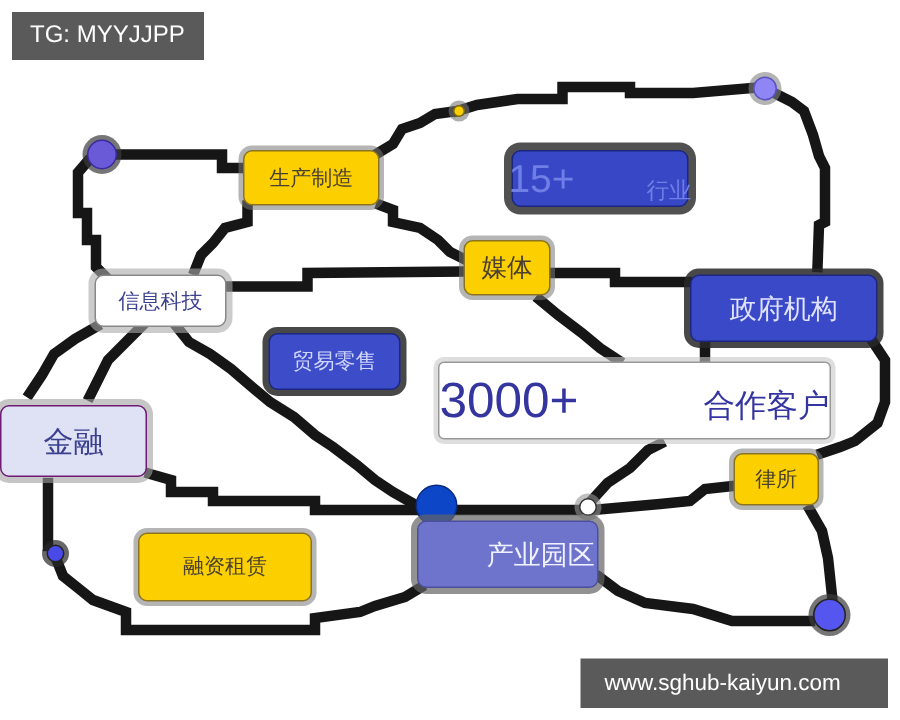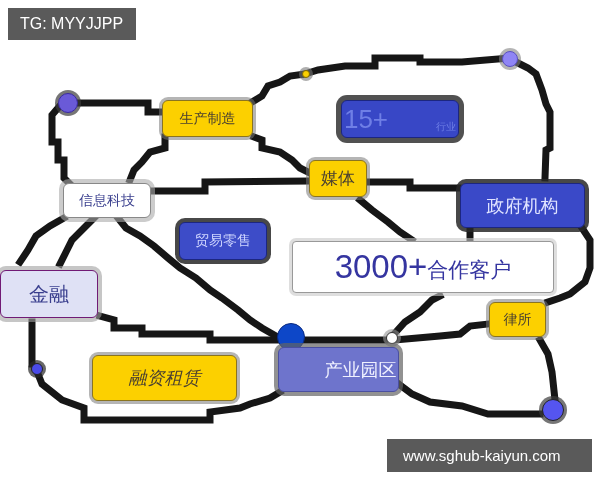--- a/index.html
+++ b/index.html
@@ -5,21 +5,21 @@
     html, body { margin: 0; padding: 0; }
     body { width: 600px; height: 480px; background: #ffffff; position: relative; overflow: hidden; font-family: "DejaVu Sans", sans-serif; }
     svg.lines { position: absolute; left: 0; top: 0; width: 600px; height: 480px; }
     .node { position: absolute; display: flex; align-items: center; justify-content: center; box-sizing: border-box; border-radius: 6px; white-space: nowrap; }
     .yellow { background: #fcd000; color: #4a4030; border: 1px solid #8a7420; box-shadow: 0 0 0 3px rgba(120,120,120,0.55); }
     .blue { background: #3a49c8; color: #dfe3ff; border: 1px solid #1c2680; box-shadow: 0 0 0 4px rgba(40,40,40,0.85); }
     .blue-dim { background: #3847c6; color: #6f7fe6; border: 1px solid #1c2680; box-shadow: 0 0 0 5px rgba(50,50,50,0.85); gap: 48px; }
     .lavender { background: #dfe1f5; color: #3a3f8e; border: 1px solid #701a75; box-shadow: 0 0 0 4px rgba(160,160,160,0.6); }
     .white { background: #ffffff; color: #3a3f8e; border: 1px solid #888; box-shadow: 0 0 0 4px rgba(170,170,170,0.6); }
     .periwinkle { background: #6e74cc; color: #f0f1ff; border: 1px solid #4a4fa0; box-shadow: 0 0 0 4px rgba(100,100,100,0.7); padding-left: 44px; }
-    .big { background: #ffffff; color: #3535a0; border: 1px solid #999; border-radius: 4px; box-shadow: 0 0 0 3px rgba(200,200,200,0.6); }
+    .big { background: #ffffff; color: #3535a0; border: 1px solid #999; border-radius: 4px; box-shadow: 0 0 0 3px rgba(200,200,200,0.6); justify-content: space-between; }
     .badge { position: absolute; background: #5a5a5a; color: #ffffff; font-family: "Liberation Sans", sans-serif; display: flex; align-items: center; }
     .dot { position: absolute; border-radius: 50%; box-sizing: border-box; }
   </style>
 </head>
 <body>
 
 <svg class="lines" viewBox="0 0 600 480">
   <g fill="none" stroke="#161616" stroke-width="7" stroke-linejoin="miter" stroke-linecap="square">
 
     <path d="M68 103 L148 103 L148 112 L162 112"></path>
@@ -76,21 +76,21 @@
 <div class="dot" style="left:277px;top:323px;width:28px;height:28px;background:#0d47c8;border:1px solid #0a2a80;"></div>
 <div class="dot" style="left:386px;top:332px;width:12px;height:12px;background:#ffffff;border:1px solid #333;box-shadow:0 0 0 3px rgba(150,150,150,0.6);"></div>
 <div class="dot" style="left:542px;top:399px;width:22px;height:22px;background:#5555f0;border:1px solid #222;box-shadow:0 0 0 3px rgba(60,60,60,0.7);"></div>
 
 <div class="node yellow" style="left:162px;top:100px;width:91px;height:37px;font-size:14px;">
   <span>生产制造</span>
 </div>
 
 <div class="node blue-dim" style="left:341px;top:100px;width:118px;height:38px;">
   <span style="font-size:26px;font-family:'Liberation Sans',sans-serif;">15+</span>
-  <span style="font-size:10px;margin-top:16px;">行业</span>
+  <span style="font-size:15px;margin-top:16px;">行业</span>
 </div>
 
 <div class="node yellow" style="left:309px;top:160px;width:58px;height:37px;font-size:17px;">
   <span>媒体</span>
 </div>
 
 <div class="node white" style="left:63px;top:183px;width:88px;height:35px;font-size:14px;">
   <span>信息科技</span>
 </div>
 
@@ -108,21 +108,21 @@
 </div>
 
 <div class="node lavender" style="left:0px;top:270px;width:98px;height:48px;font-size:20px;">
   <span>金融</span>
 </div>
 
 <div class="node yellow" style="left:489px;top:302px;width:57px;height:35px;font-size:14px;">
   <span>律所</span>
 </div>
 
-<div class="node yellow" style="left:92px;top:355px;width:145px;height:46px;font-size:18px;font-style:italic;">
+<div class="node yellow" style="left:92px;top:355px;width:116px;height:46px;font-size:14px;">
   <span>融资租赁</span>
 </div>
 
 <div class="node periwinkle" style="left:278px;top:347px;width:121px;height:45px;font-size:18px;">
   <span>产业园区</span>
 </div>
 
 <div class="badge" style="left:387px;top:439px;width:205px;height:33px;font-size:15px;padding-left:16px;box-sizing:border-box;">
   <span>www.sghub-kaiyun.com</span>
 </div>

